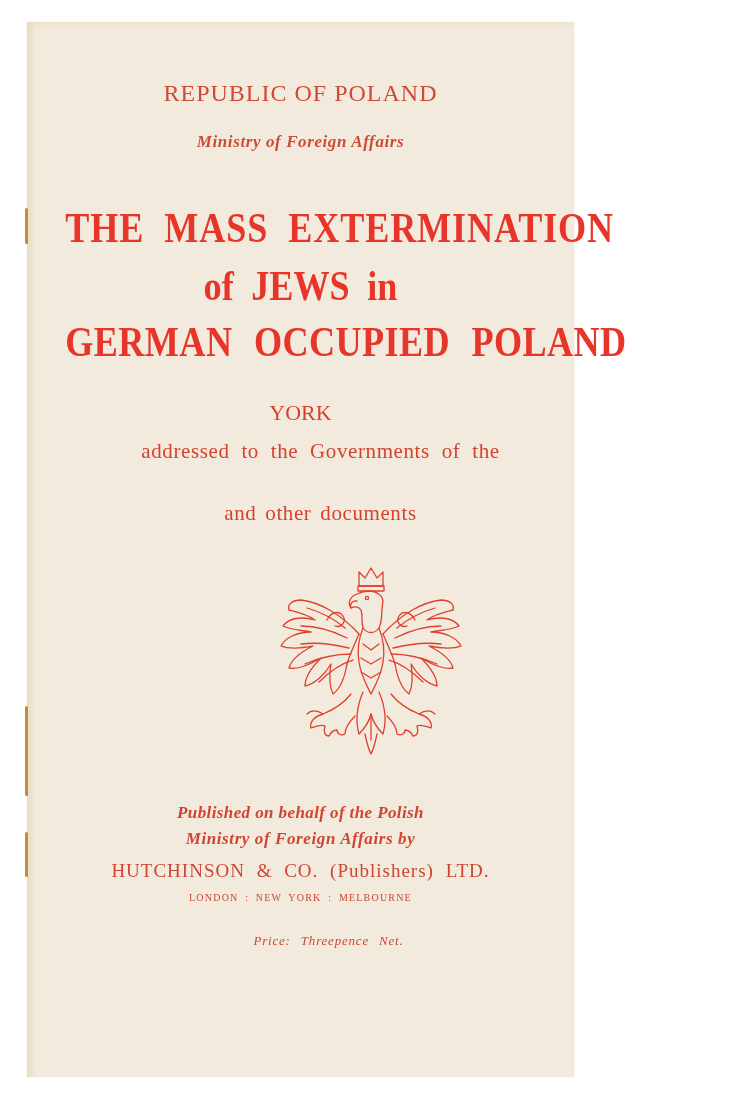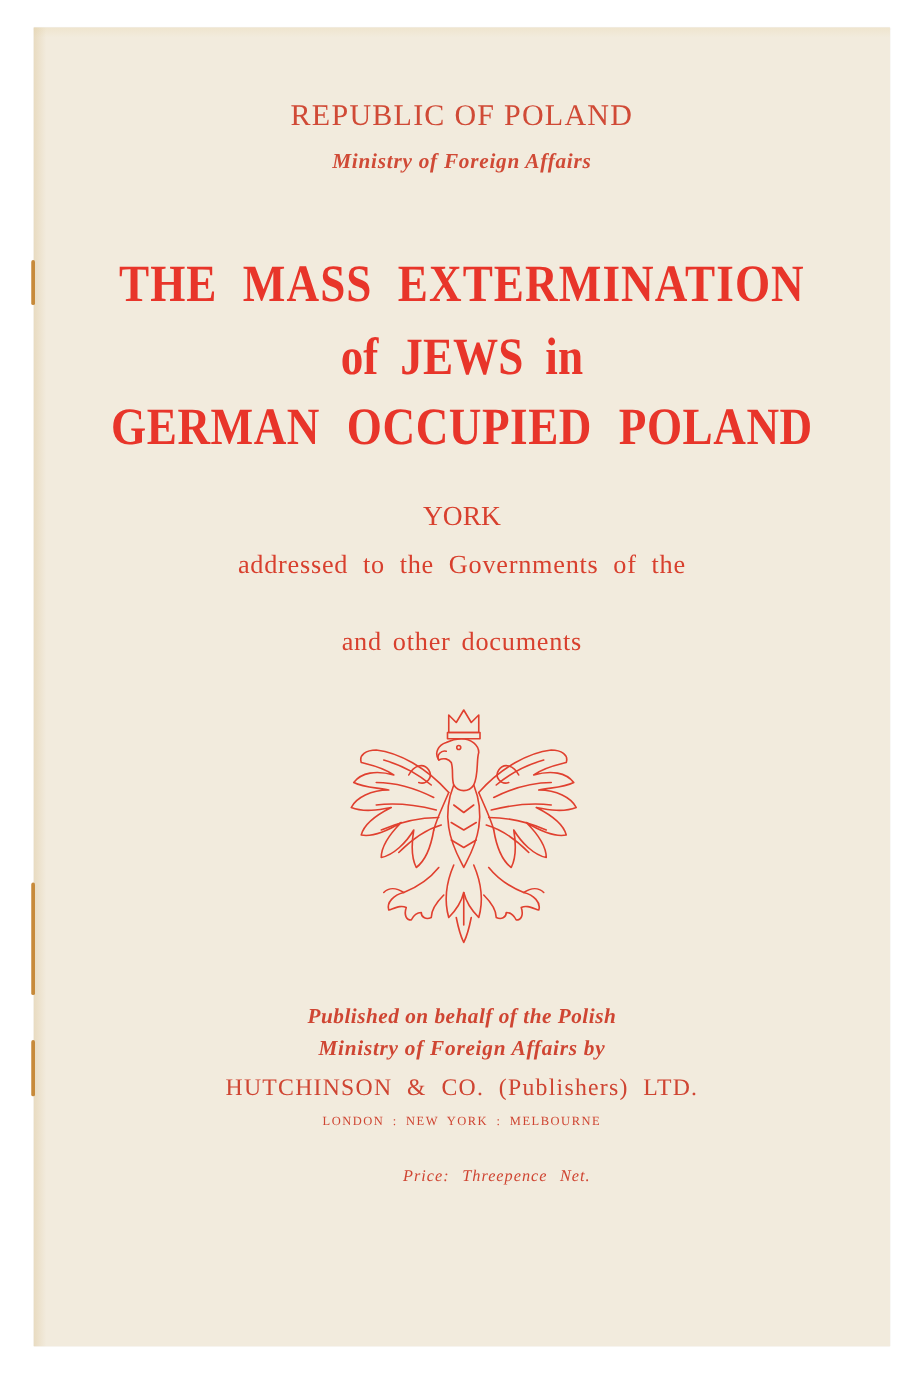--- a/index.html
+++ b/index.html
@@ -6,53 +6,53 @@
     body {
       width: 733px; height: 1100px;
       background: #ffffff;
       position: relative;
       overflow: hidden;
       font-family: "Liberation Serif", "DejaVu Serif", serif;
     }
     .page {
       position: absolute;
       left: 27px; top: 22px;
-      width: 685px; height: 1055px;
+      width: 547px; height: 1055px;
       background: #f2ebdd;
       background-image:
         linear-gradient(90deg, rgba(214,190,140,0.35) 0px, rgba(214,190,140,0.0) 10px),
         linear-gradient(180deg, rgba(230,210,160,0.25) 0px, rgba(230,210,160,0.0) 8px);
       box-shadow: 0 0 1px rgba(160,140,110,0.4);
     }
     .stain {
       position: absolute;
       left: -2px;
       width: 3px;
       background: #c78a3a;
       border-radius: 2px;
     }
     .line { position: absolute; left: 0; width: 100%; text-align: center; white-space: nowrap; }
 
     .l-republic { top: 58px; font-size: 24px; letter-spacing: 1px; color: #d04a36; }
-    .l-ministry { top: 97px; font-size: 17px; font-style: italic; font-weight: bold; color: #d04a36; letter-spacing: 0.6px; }
+    .l-ministry { top: 110px; font-size: 17px; font-style: italic; font-weight: bold; color: #d04a36; letter-spacing: 0.6px; }
 
     .title {
       font-family: "Liberation Serif", "DejaVu Serif", serif;
       font-weight: bold;
       color: #e8352a;
       font-size: 42px;
       transform: scaleX(0.86);
       transform-origin: center;
     }
     .l-t1 { top: 182px; letter-spacing: 1px; word-spacing: 12px; }
     .l-t2 { top: 240px; word-spacing: 10px; }
     .l-t3 { top: 296px; letter-spacing: 0.5px; word-spacing: 14px; }
 
     .l-note { top: 378px; font-size: 22px; color: #d8402e; }
-    .sub { font-size: 21px; color: #d8402e; letter-spacing: 0.6px; }
+    .sub { font-size: 21px; color: #d8402e; letter-spacing: 0.6px; padding-left: 20px; }
     .l-s1 { top: 417px; word-spacing: 6px; }
     .l-s2 { top: 447px; }
     .l-s3 { top: 479px; word-spacing: 3px; }
 
     .eagle { position: absolute; left: 244px; top: 542px; width: 200px; height: 210px; }
 
     .l-p1 { top: 781px; font-size: 17px; font-style: italic; font-weight: bold; color: #cf4532; letter-spacing: 0.4px; }
     .l-p2 { top: 807px; font-size: 17px; font-style: italic; font-weight: bold; color: #cf4532; letter-spacing: 0.6px; }
     .l-h { top: 838px; font-size: 19px; color: #cf4532; letter-spacing: 1px; word-spacing: 6px; }
     .l-c { top: 870px; font-size: 10px; color: #cf4532; letter-spacing: 1.2px; word-spacing: 3px; }

